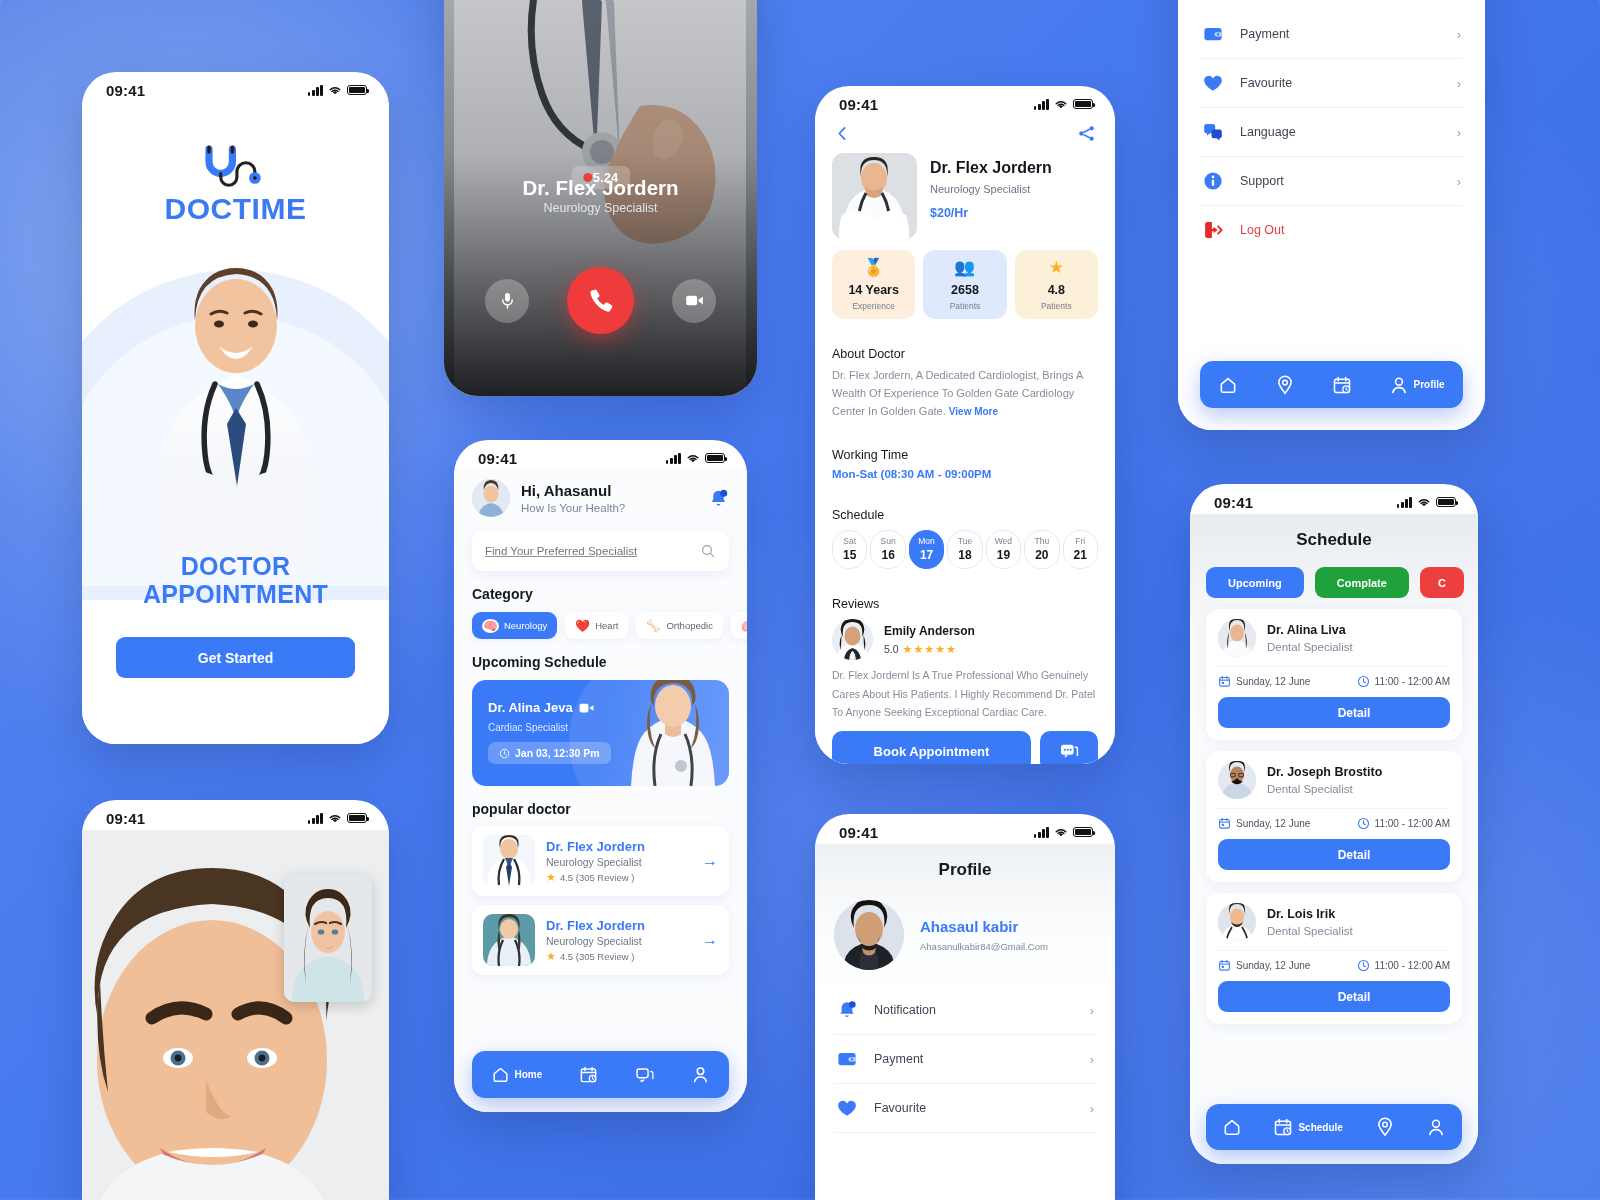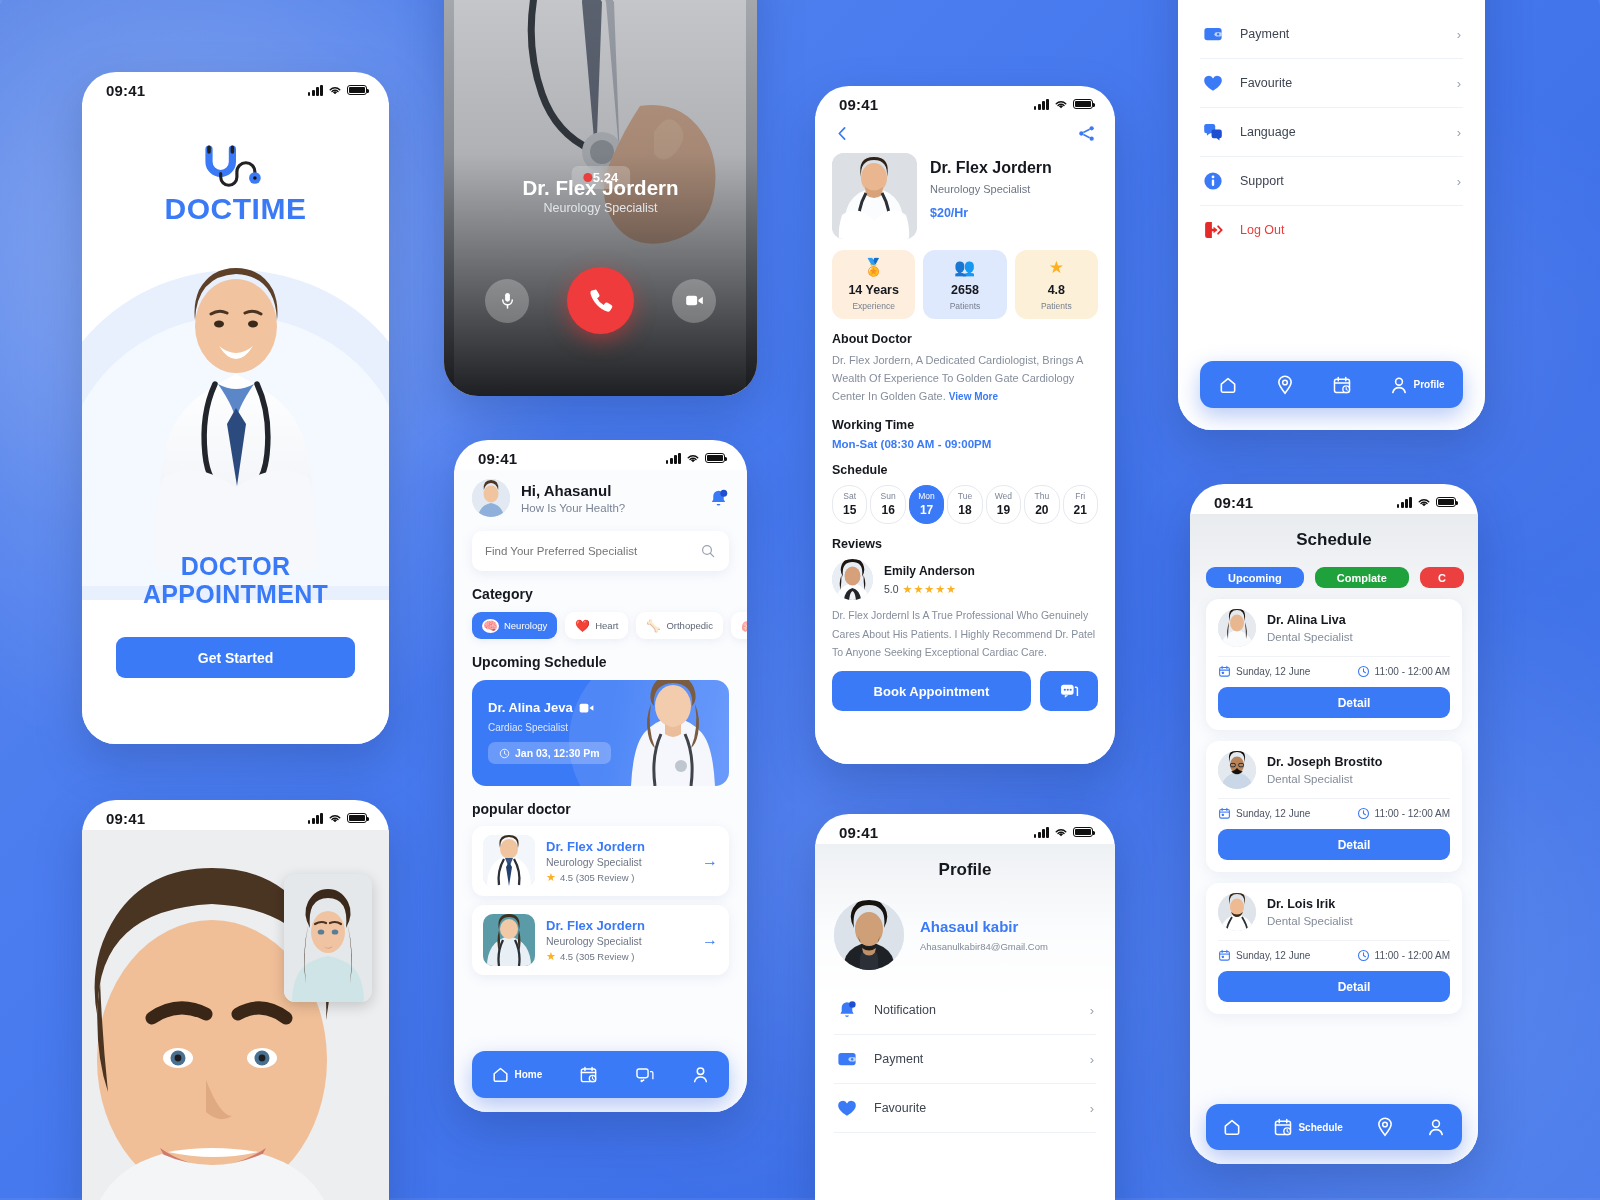--- a/index.html
+++ b/index.html
@@ -110,21 +110,21 @@
   .avatar-circle { border-radius:50%; overflow:hidden; flex-shrink:0; background:#dde5f2; }
   .greet-name { font-size:15px; font-weight:bold; color:#15181e; }
   .greet-sub { font-size:11.5px; color:#7b8496; margin-top:3px; }
   .bell-wrap { margin-left:auto; position:relative; cursor:pointer; }
   .search-bar {
     margin-top:14px; height:40px; background:#fff; border-radius:10px;
     display:flex; align-items:center; padding:0 13px;
     box-shadow:0 3px 12px rgba(80,110,170,0.11); cursor:text;
   }
   .search-bar input { border:0; outline:0; flex:1; font-size:11.5px; color:#8a93a4;
-    font-family:"Liberation Sans", sans-serif; background:transparent; }
+    font-family:"Liberation Sans", sans-serif; background:transparent;text-decoration:underline; }
   .sec-title { font-size:14px; font-weight:bold; color:#15181e; margin-top:15px; }
   .cat-row { display:flex; gap:8px; margin-top:10px; }
   .chip { background:#fff; border-radius:9px; height:27px; display:flex; align-items:center;
     gap:5px; padding:0 10px; font-size:9.5px; color:#5d6675; white-space:nowrap;
     box-shadow:0 2px 9px rgba(80,110,170,0.10); cursor:pointer; }
   .chip.active { background:#3b7af7; color:#fff; }
   .chip .emo { font-size:12px; line-height:1; }
   .chip.active .emo { background:#fff; border-radius:50%; padding:1px; }
   .upnext {
     margin-top:10px; height:106px; border-radius:14px; position:relative; overflow:hidden;
@@ -163,21 +163,21 @@
   .det-photo { width:85px; height:86px; border-radius:12px; overflow:hidden; background:#dfe3e8; flex-shrink:0; }
   .det-name { font-size:16px; font-weight:bold; color:#15181e; margin-top:6px; }
   .det-spec { font-size:11px; color:#6d7585; margin-top:6px; }
   .det-price { font-size:12.5px; color:#3b7af7; font-weight:bold; margin-top:11px; }
   .stat-row { display:flex; gap:8px; margin-top:11px; }
   .stat { flex:1; border-radius:12px; padding:9px 4px 8px; text-align:center; }
   .stat .ic { font-size:17px; line-height:1; }
   .stat .big { font-size:12.5px; font-weight:bold; color:#15181e; margin-top:7px; }
   .stat .sml { font-size:8.5px; color:#77808f; margin-top:4px; }
   .s-exp { background:#fdeedd; } .s-pat { background:#dfe9fd; } .s-rat { background:#fdf0d8; }
-  .blk-title { font-size:12.5px; font-weight:bold; color:#15181e; margin-top:13px; }
+  .blk-title { font-size:12.5px; font-weight:normal; color:#15181e; margin-top:28px; }
   .blk-text { font-size:11px; color:#868e9c; line-height:1.62; margin-top:6px; }
   .link-blue { color:#3b7af7; font-size:10px; font-weight:600; cursor:pointer; }
   .work-time { font-size:11.5px; color:#3b7af7; font-weight:600; margin-top:6px; }
   .days { display:flex; gap:3px; margin-top:8px; }
   .day { flex:1; border:1px solid #e6e9ef; border-radius:17px; padding:5px 0 6px;
     text-align:center; cursor:pointer; }
   .day .dn { font-size:8.5px; color:#7b8496; }
   .day .dd { font-size:12px; font-weight:bold; color:#15181e; margin-top:2px; }
   .day.sel { background:#3b7af7; border-color:#3b7af7; }
   .day.sel .dn, .day.sel .dd { color:#fff; }
@@ -213,21 +213,21 @@
     box-shadow:0 8px 22px rgba(50,100,230,0.35); }
   .menu-logout .menu-label { color:#e93c3c; }
 
   
   #phone-sched { left:1190px; top:484px; width:288px; height:680px; }
   .sched-body { height:calc(100% - 30px);
     background:linear-gradient(180deg,#e9ecef 0%,#f8f9fb 18%,#fbfcfe 34%,#fbfcfe 100%);
     padding:0 16px; position:relative; overflow:hidden; }
   .sched-title { text-align:center; font-size:17px; font-weight:bold; color:#15181e; padding-top:16px; }
   .sched-tabs { display:flex; gap:11px; margin-top:17px; }
-  .s-tab { height:21px; border-radius:9px; display:flex; align-items:center; justify-content:center;
+  .s-tab { height:31px; border-radius:9px; display:flex; align-items:center; justify-content:center;
     color:#fff; font-size:11px; font-weight:bold; cursor:pointer; padding:1px 22px; }
   .s-tab.up { background:#3b7af7; flex:1.25; }
   .s-tab.cp { background:#1fa23c;text-align:center; }
   .s-tab.cn { background:#ec4040; min-width:34px; }
   .sc-card { background:#fff; border-radius:13px; margin-top:11px; padding:10px 12px 12px;
     box-shadow:0 3px 13px rgba(80,110,170,0.10); }
   .sc-head { display:flex; align-items:center; gap:11px; padding-bottom:9px; }
   .sc-name { font-size:12.5px; font-weight:bold; color:#15181e; }
   .sc-spec { font-size:11.5px; color:#838b99; margin-top:4px; }
   .sc-meta { display:flex; align-items:center; gap:8px; padding:8px 0 9px;

